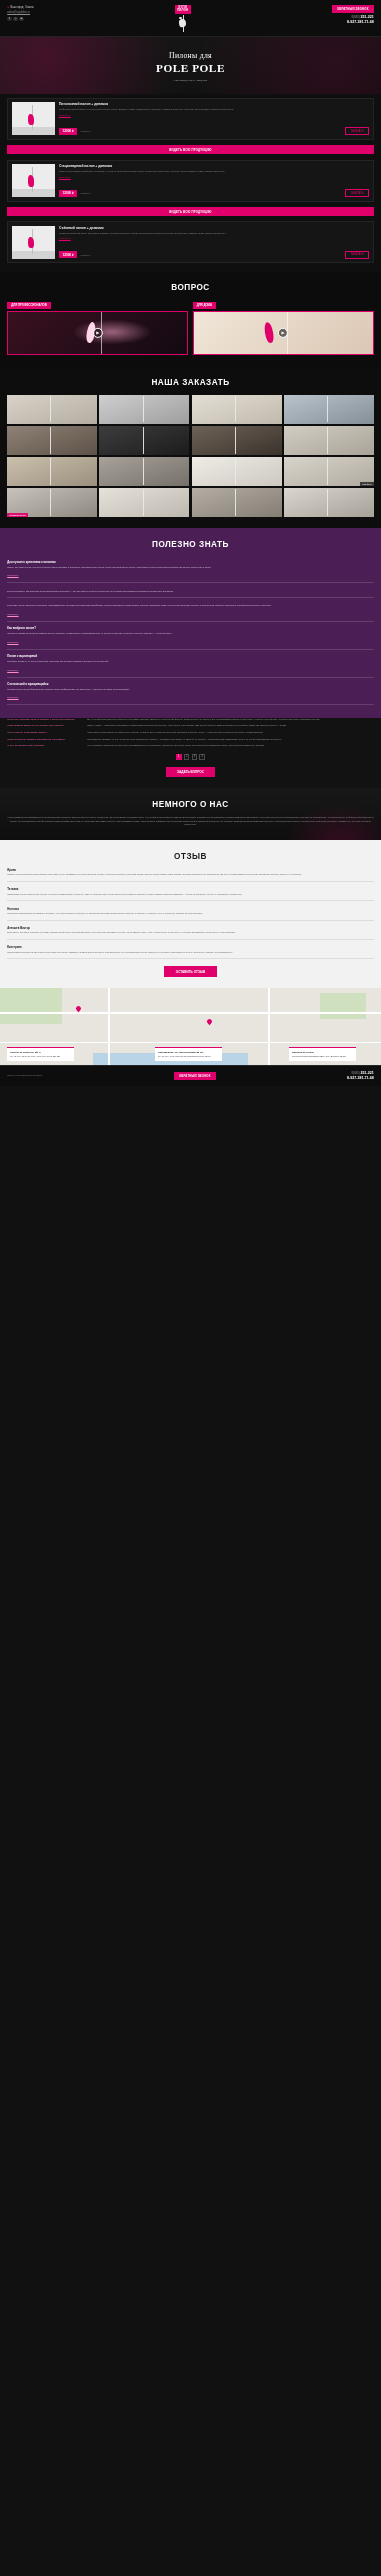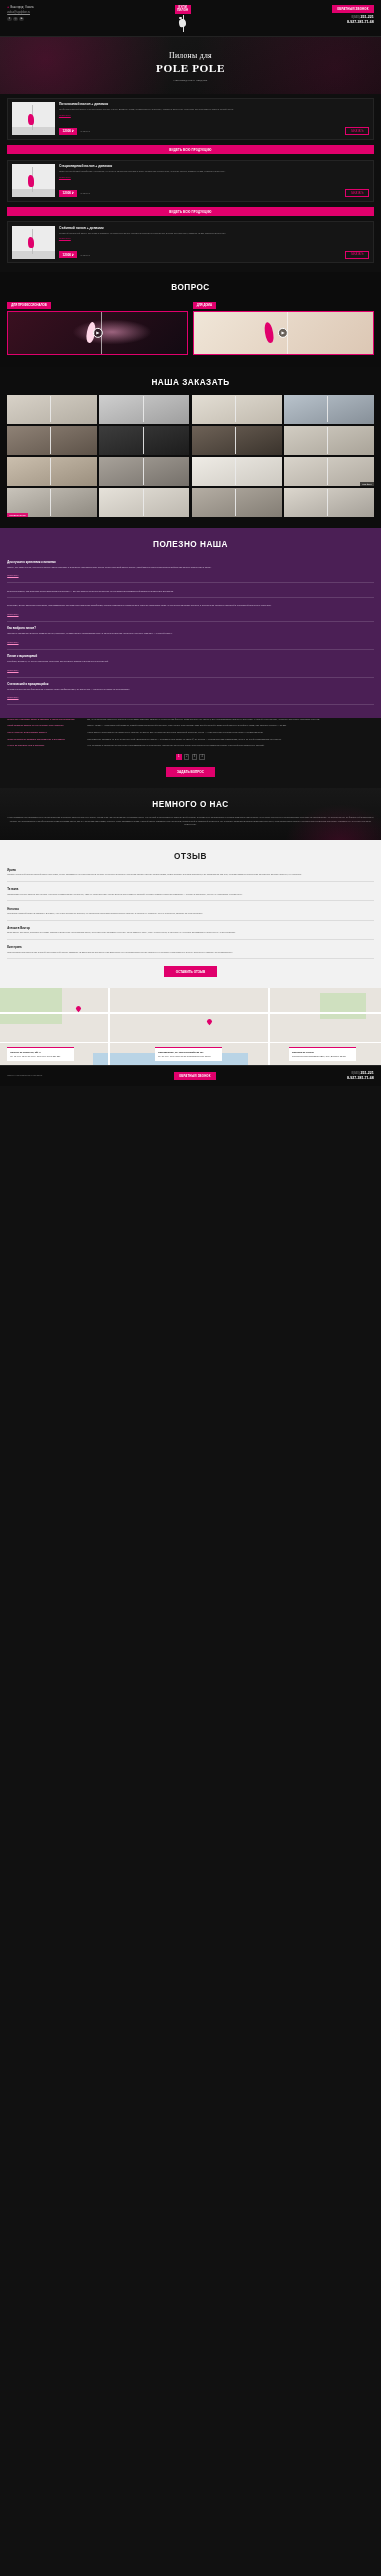--- a/index.html
+++ b/index.html
@@ -402,21 +402,21 @@
     <div class="gal-cell" style="background:linear-gradient(160deg,#b5aea4,#837d74)">
         <div class="gpole"></div>
       </div>
     <div class="gal-cell" style="background:linear-gradient(160deg,#dcd7ce,#a5a098)">
         <div class="gpole"></div>
       </div>
   </div>
 </div>
 
 <div class="useful">
-  <div class="section-title">ПОЛЕЗНО НАША</div>
+  <div class="section-title">ПОЛЕЗНО ЗНАТЬ</div>
   <div class="useful-inner">
 
     <div class="u-block">
       <div class="u-h">Для лучшего крепления к пилонам</div>
       <div class="u-p">Пилон, это такая штука, на которую можно смело залезать и выполнять акробатические трюки. Перед покупкой важно понять, какой именно тип конструкции подойдёт для вашего помещения и задач.</div>
       <a class="u-link">Подробнее</a>
     </div>
 
     <div class="u-block">
       <div class="u-p">Высота потолков, тип покрытия пола и материал перекрытия — всё это влияет на выбор крепления. Мы подскажем оптимальный вариант и поможем с монтажом.</div>

